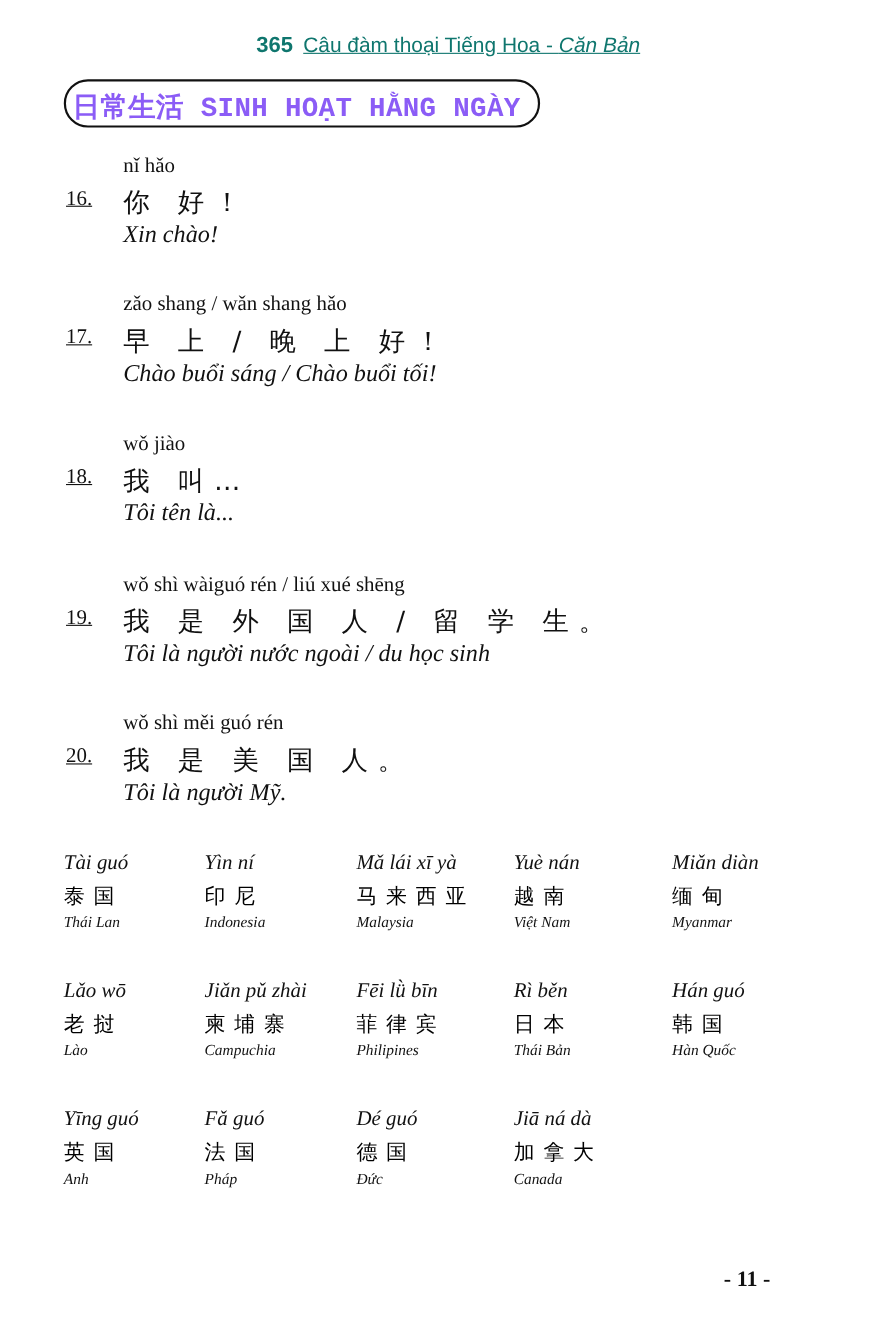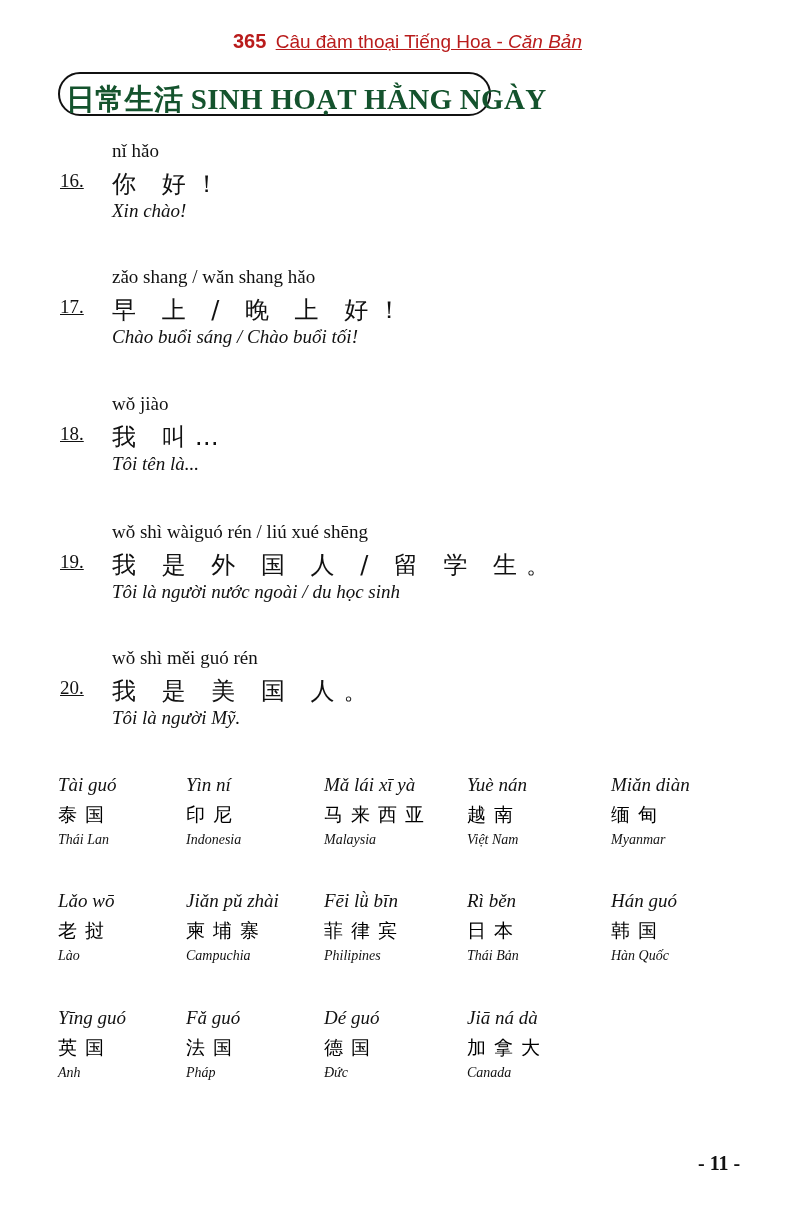--- a/index.html
+++ b/index.html
@@ -1,47 +1,47 @@
 <!DOCTYPE html>
 <html><head>
 <meta charset="utf-8">
 <style>
   html, body { margin: 0; padding: 0; background: #ffffff; }
   body { width: 800px; height: 1220px; position: relative; overflow: hidden; color: #111; }
   .running-head {
     position: absolute; left: 233px; top: 30px;
-    font-family: "Liberation Sans", sans-serif; font-size: 19px; color: #b91c1c;
+    font-family: "Liberation Sans", sans-serif; font-size: 19px; color: #0f766e;
     white-space: nowrap;
   }
   .running-head .num { font-weight: bold; font-size: 20px; margin-right: 4px; }
   .running-head .title { text-decoration: underline; }
   .running-head .title i { font-style: italic; }
   .section-box {
     position: absolute; left: 58px; top: 72px; width: 433px; height: 44px;
     border: 2px solid #111; border-radius: 22px 22px 22px 22px / 22px 22px 22px 22px;
     box-sizing: border-box;
   }
   .section-title {
     position: absolute; left: 66px; top: 80px;
-    font-family: Liberation Serif, serif; font-weight: bold; font-size: 29px;
-    letter-spacing: 0.3px; white-space: nowrap; color: #14532d;
+    font-family: Liberation Mono, monospace; font-weight: bold; font-size: 25px;
+    letter-spacing: 0.3px; white-space: nowrap; color: #8b5cf6;
   }
   .entry { position: absolute; left: 60px; font-family: "Liberation Serif", serif; }
   .entry .pinyin { position: absolute; left: 52px; top: 0; font-size: 19px; white-space: nowrap; }
   .entry .num { position: absolute; left: 0; top: 30px; font-size: 19px; text-decoration: underline; }
   .entry .hanzi { position: absolute; left: 52px; top: 28px; font-size: 24px; letter-spacing: 9px; white-space: nowrap;
                   font-family: "DejaVu Sans", sans-serif; }
-  .entry .viet { position: absolute; left: 52px; top: 60px; font-size: 19px; font-style: italic; white-space: nowrap; }
+  .entry .viet { position: absolute; left: 52px; top: 60px; font-size: 22px; font-style: italic; white-space: nowrap; }
   .grid-cell { position: absolute; font-family: "Liberation Serif", serif; width: 145px; }
   .grid-cell .pinyin { position: absolute; left: 0; top: 0; font-size: 19px; white-space: nowrap; font-style: italic; }
   .grid-cell .hanzi { position: absolute; left: 0; top: 28px; font-size: 19px; letter-spacing: 8px; white-space: nowrap;
                       font-family: "DejaVu Sans", sans-serif; color: #000000; }
   .grid-cell .viet { position: absolute; left: 0; top: 58px; font-size: 14px; font-style: italic; white-space: nowrap; }
   .page-number {
-    position: absolute; left: 698px; top: 1152px;
+    position: absolute; left: 658px; top: 1152px;
     font-family: "Liberation Serif", serif; font-weight: bold; font-size: 20px; white-space: nowrap;
   }
 </style>
 </head>
 <body>
 
 <div class="running-head">
   <span class="num">365</span>
   <span class="title"><span>Câu đàm thoại Tiếng Hoa - </span><i>Căn Bản</i></span>
 </div>

